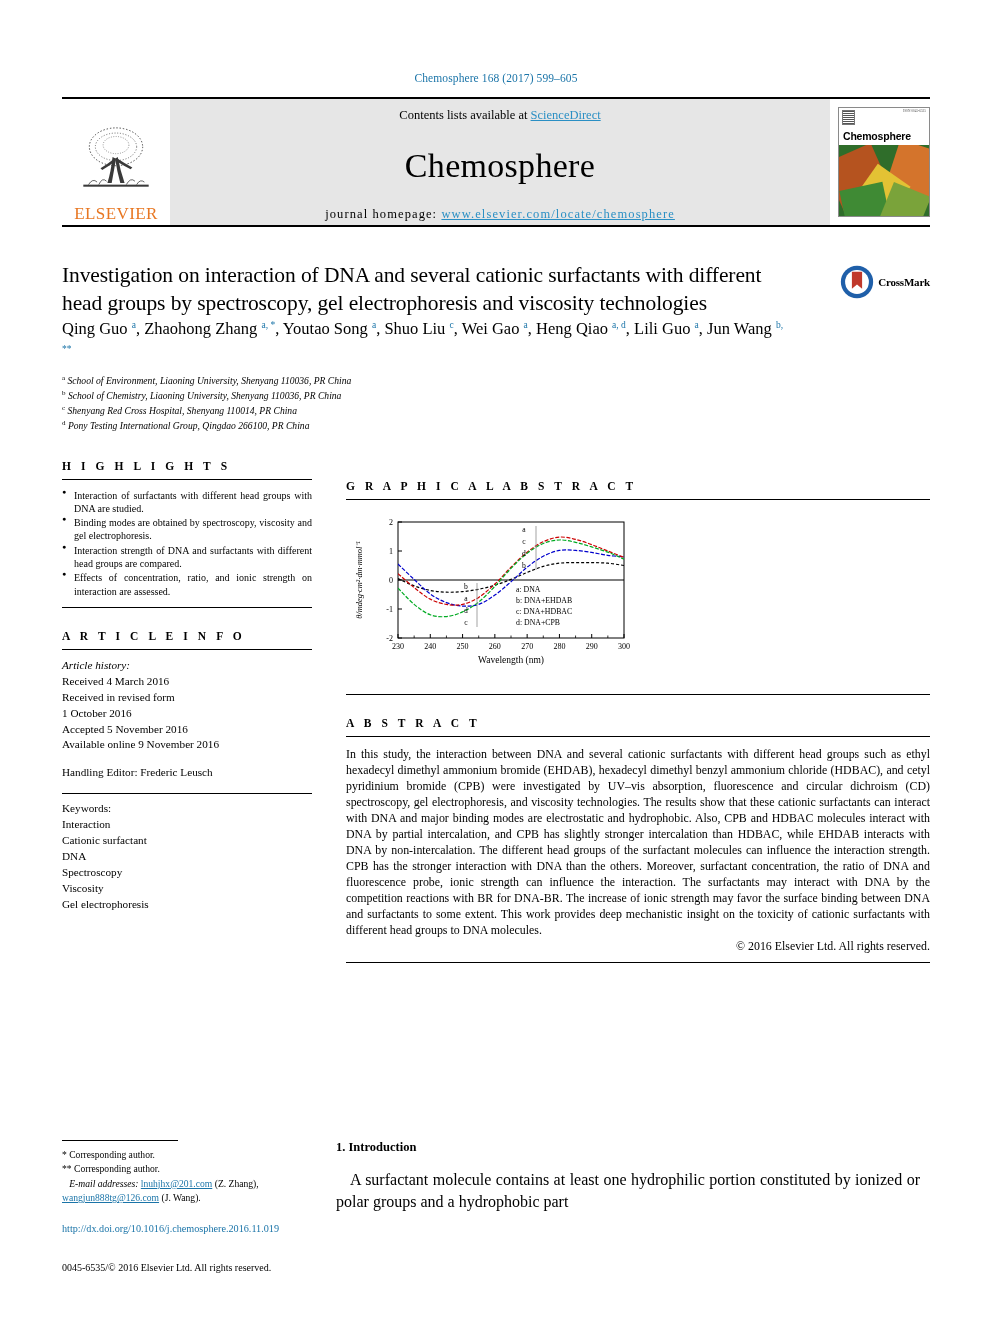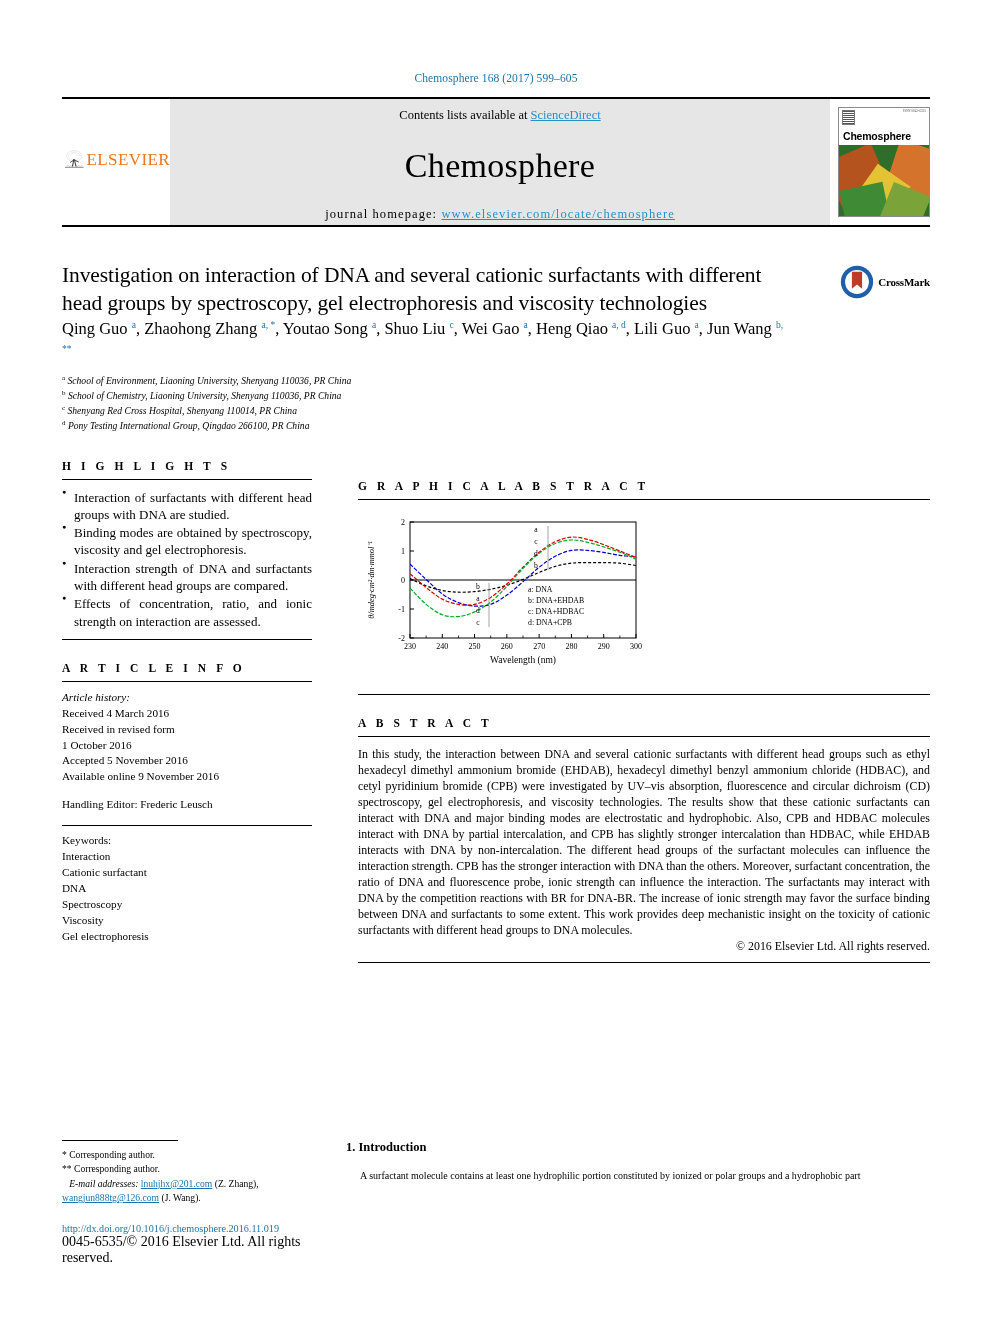--- a/index.html
+++ b/index.html
@@ -38,21 +38,21 @@
     border-top: 2.5px solid #000;
     border-bottom: 2.5px solid #000;
     display: flex;
     align-items: stretch;
     height: 126px;
   }
   .elsevier-logo {
     width: 108px;
     flex: 0 0 108px;
     display: flex;
-    flex-direction: row;
+    flex-direction: column;
     justify-content: flex-end;
     align-items: center;
     padding-bottom: 3px;
     box-sizing: border-box;
   }
   .elsevier-tree { width: 86px; height: 86px; display:block; }
   .elsevier-word {
     font-family: "Liberation Serif", serif;
     color: #E87722;
     font-size: 17px;
@@ -181,40 +181,40 @@
     font-size: 9.6px;
     font-style: italic;
     line-height: 1.45;
   }
   .affil sup { font-style: normal; font-size: 7px; vertical-align: super; }
 
   
   .cols {
     display: flex;
     margin-top: 26px;
-    gap: 46px;
+    gap: 34px;
   }
   .col-left { flex: 0 0 250px; }
   .col-right { flex: 1 1 auto; margin-top: 20px; }
 
   .sec-head {
     font-family: "Liberation Serif", serif;
     font-weight: bold;
     font-size: 11.5px;
     letter-spacing: 3.6px;
     margin-bottom: 7px;
   }
   .rule-thick { border-top: 1.6px solid #000; }
   .rule-thin  { border-top: 0.9px solid #000; }
 
   ul.highlights {
     list-style: none;
     margin: 0;
     padding: 9px 0 8px 0;
-    font-size: 13px;
+    font-size: 10px;
     line-height: 1.33;
     text-align: justify;
   }
   ul.highlights li {
     position: relative;
     padding-left: 12px;
     margin-bottom: 1px;
   }
   ul.highlights li:before {
     content: "\25CF";
@@ -254,37 +254,37 @@
     font-size: 11.9px;
     margin-top: 1px;
   }
 
   
   .footer-cols {
     position: absolute;
     left: 62px; right: 72px;
     top: 1140px;
     display: flex;
-    gap: 34px;
+    gap: 24px;
   }
   .foot-left { flex: 0 0 250px; }
   .foot-right { flex: 1 1 auto; }
   .foot-rule { border-top: 0.9px solid #000; width: 116px; margin-bottom: 7px; }
   .foot-note { font-size: 9.6px; line-height: 1.5; }
   .foot-note .ital { font-style: italic; }
   .mail { color: #1a74a8; }
   .doi-line { margin-top: 17px; font-size: 10.2px; color: #1a74a8; }
-  .issn-line { font-size: 14px; }
+  .issn-line { font-size: 10px; margin-top: 28px; }
   h2.introhead {
     font-size: 12.5px;
     font-weight: bold;
     margin: 0 0 14px 0;
   }
   .intro-p {
-    font-size: 10px;
+    font-size: 16px;
     line-height: 1.355;
     text-align: justify;
     margin: 0;
     text-indent: 14px;
   }
 </style>
 </head>
 <body>
 
 <div class="page">

